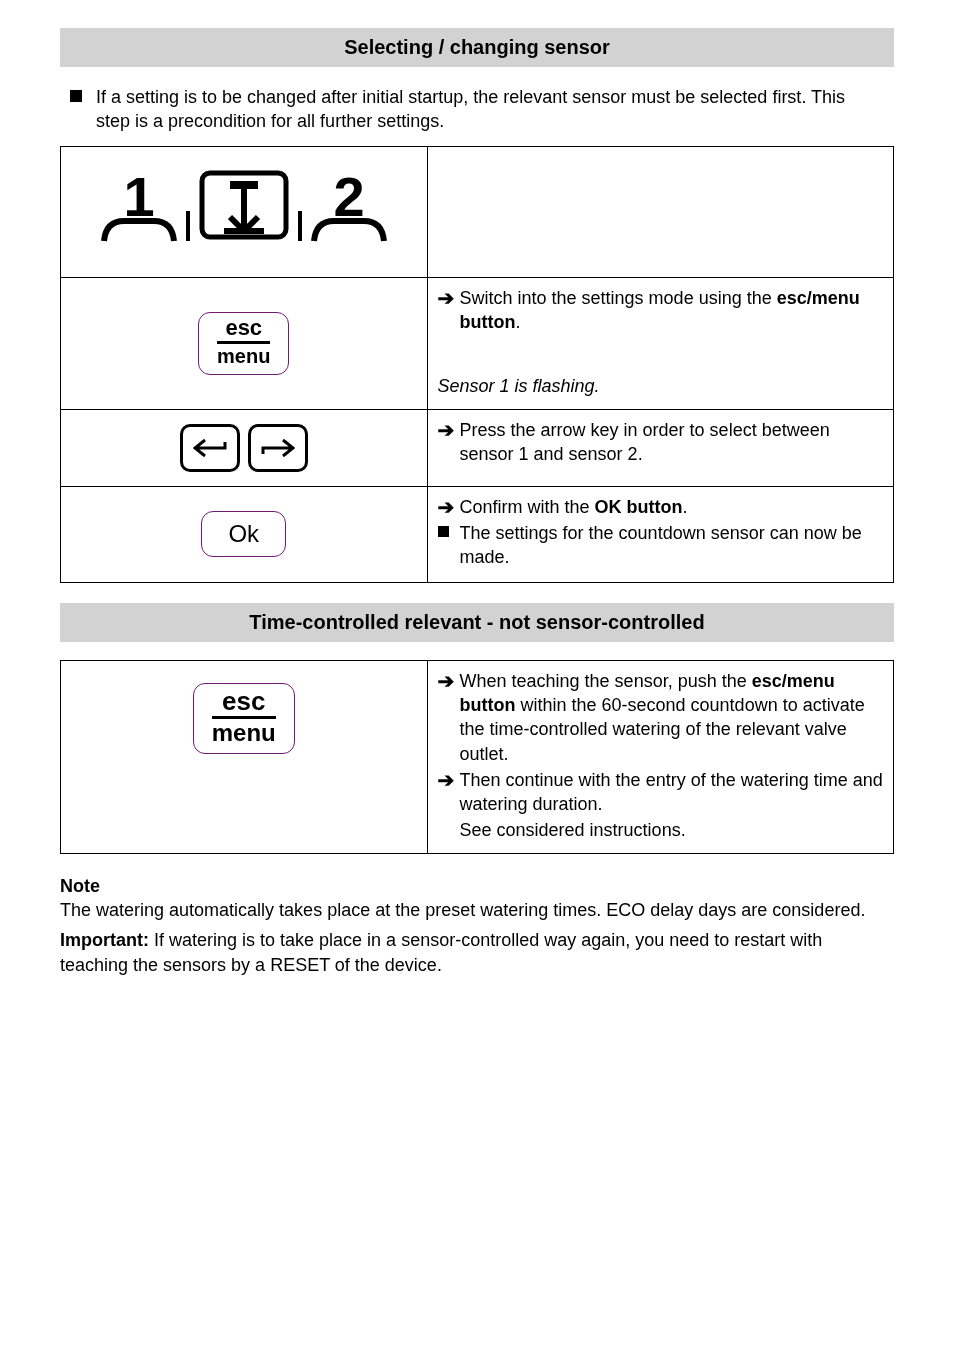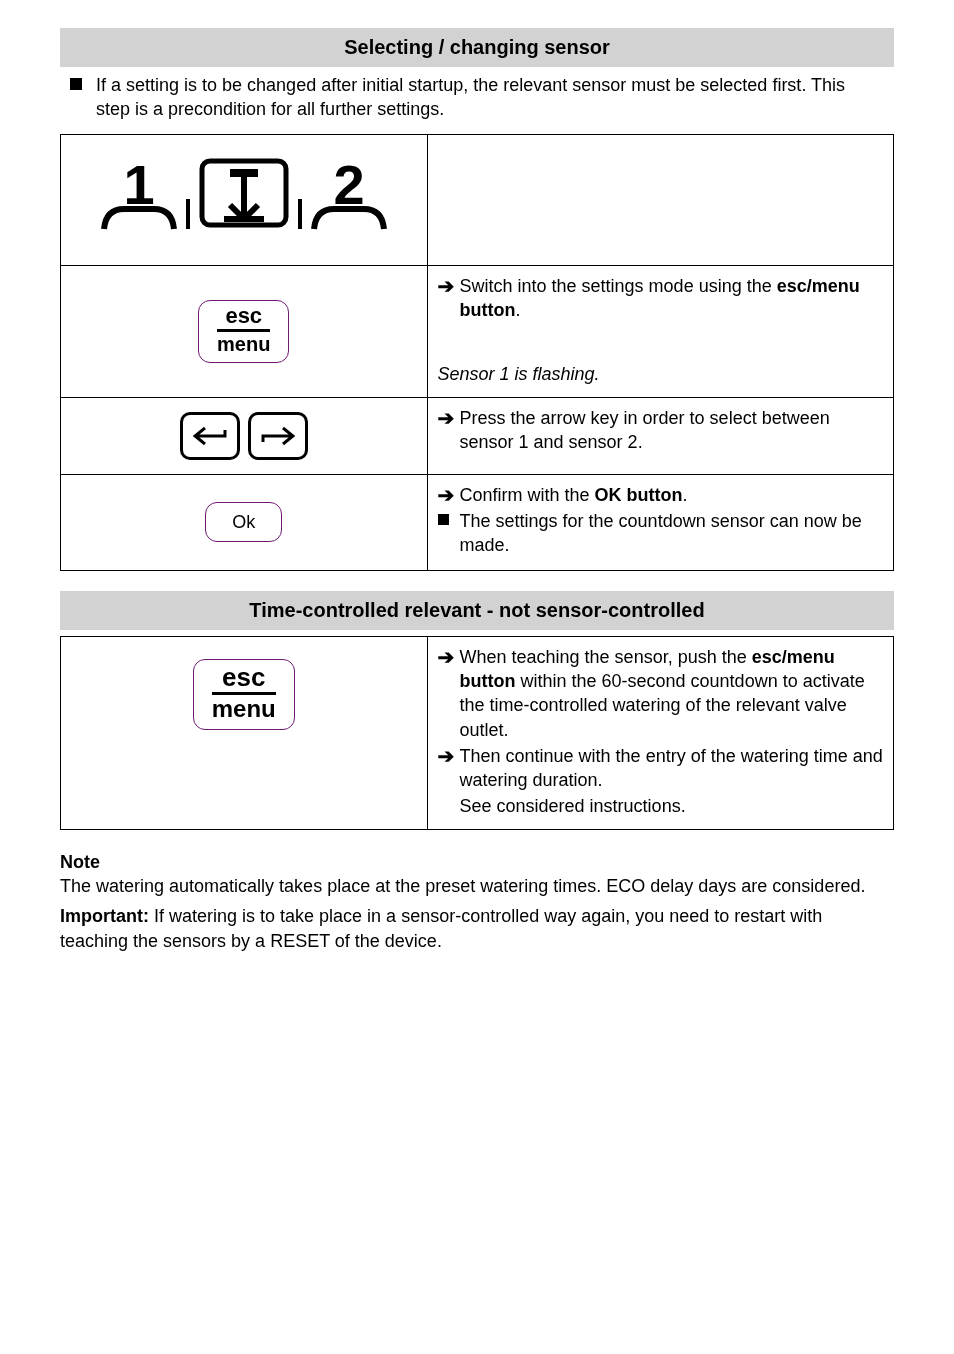--- a/index.html
+++ b/index.html
@@ -11,21 +11,21 @@
     background: #fff;
     width: 954px;
     margin: 0 auto;
     padding: 28px 60px 40px 60px;
   }
   .gray-bar {
     background: #d2d2d2;
     text-align: center;
     font-weight: bold;
     padding: 6px 0;
-    margin-bottom: 6px;
+    margin-bottom: 18px;
     font-size: 20px;
   }
   .bullet-row {
     display: flex;
     margin: 0 10px 12px 10px;
   }
   .bullet-sq {
     width: 12px; height: 12px;
     background: #000;
     flex: 0 0 12px;
@@ -102,21 +102,21 @@
     font-weight: bold;
     font-size: 24px;
     display: block;
     text-align: center;
   }
   .keybtn.small .top { font-size: 22px; }
   .keybtn.small .bot { font-size: 20px; }
   .keybtn.single {
     padding: 10px 26px;
     font-weight: normal;
-    font-size: 18px;
+    font-size: 24px;
   }
 
   
   .arrowpair {
     display: inline-flex;
     gap: 8px;
   }
   .arrowkey {
     border: 3px solid #000;
     border-radius: 10px;

